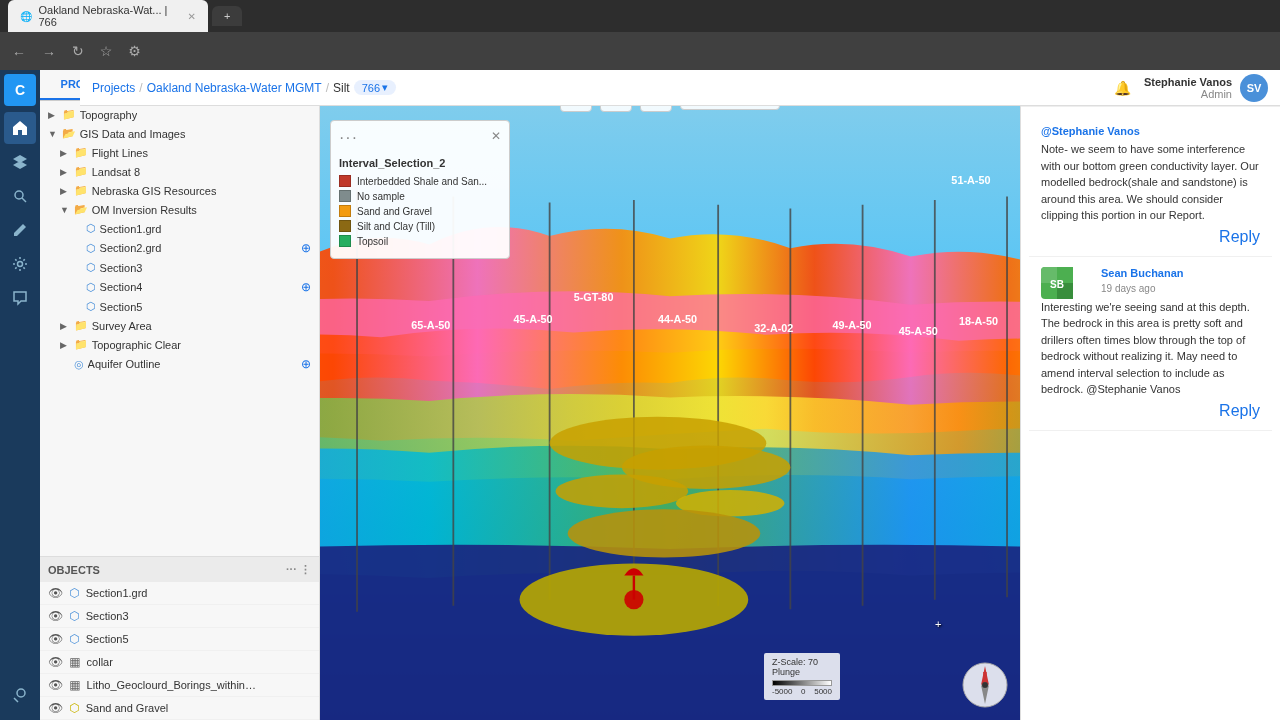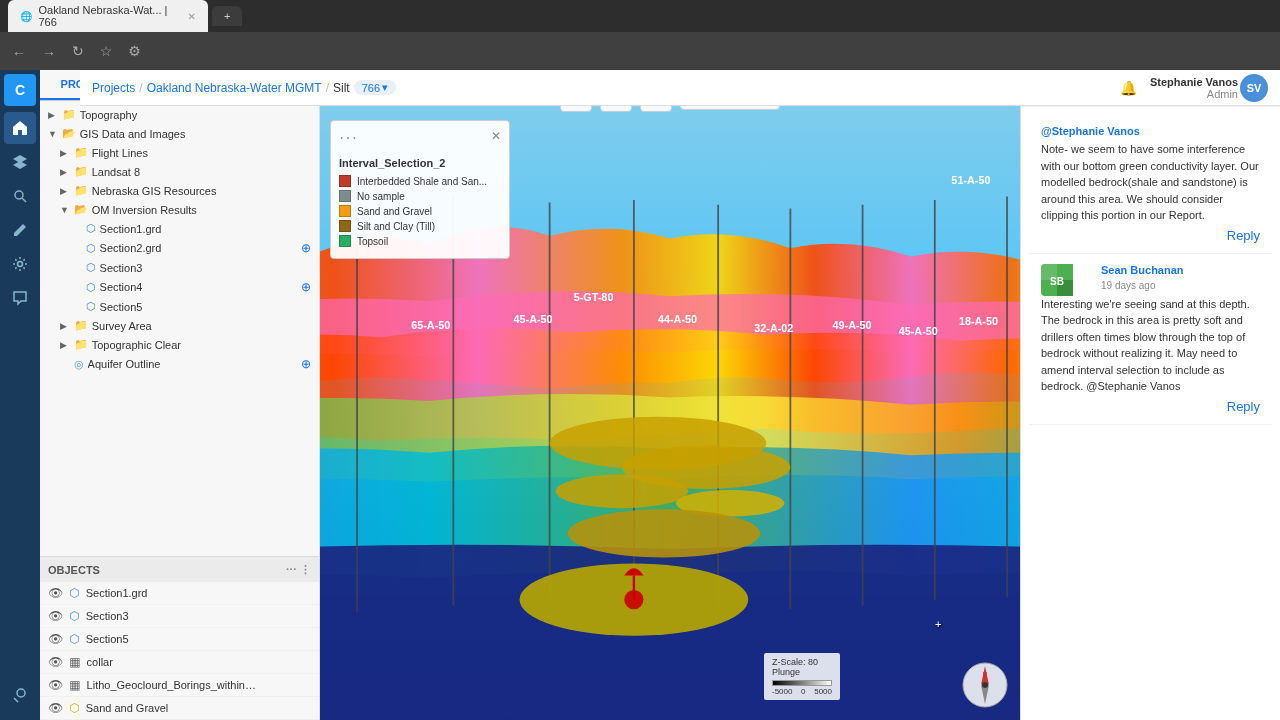--- a/index.html
+++ b/index.html
@@ -80,33 +80,33 @@
     .comments-header { padding: 10px 12px; border-bottom: 1px solid #eee; display: flex; justify-content: space-between; align-items: center; background: #fafafa; }
     .comments-title { font-size: 12px; font-weight: 700; color: #333; letter-spacing: 0.5px; }
     .comments-close { color: #888; cursor: pointer; font-size: 14px; }
     .comments-body { flex: 1; overflow-y: auto; padding: 8px; }
     .comment-item { padding: 10px 12px; border-bottom: 1px solid #f0f0f0; }
     .comment-author { font-size: 11px; font-weight: 600; color: #1a73e8; margin-bottom: 4px; }
     .comment-meta { font-size: 10px; color: #888; margin-bottom: 4px; display: flex; align-items: center; gap: 8px; }
     .comment-avatar { width: 52px; height: 32px; border-radius: 4px; overflow: hidden; margin-right: 8px; flex-shrink: 0; }
     .comment-row { display: flex; align-items: flex-start; }
     .comment-text { font-size: 11px; color: #333; line-height: 1.5; }
-    .reply-link { font-size: 13px; color: #1a73e8; cursor: pointer; margin-top: 4px; text-align: right; }
+    .reply-link { font-size: 16px; color: #1a73e8; cursor: pointer; margin-top: 4px; text-align: right; }
     .add-comment-row { padding: 10px 12px; border-top: 1px solid #eee; display: flex; align-items: center; gap: 8px; color: #1a73e8; cursor: pointer; font-size: 11px; }
 
     
     .app-header { position: absolute; top: 0; left: 40px; right: 0; height: 36px; background: white; border-bottom: 1px solid #ddd; display: flex; align-items: center; padding: 0 12px; gap: 8px; z-index: 30; }
     .breadcrumb { display: flex; align-items: center; gap: 4px; font-size: 12px; color: #555; }
     .breadcrumb-sep { color: #bbb; }
     .breadcrumb-link { color: #1a73e8; cursor: pointer; }
     .breadcrumb-current { color: #333; font-weight: 500; }
     .version-badge { background: #e8f0fe; color: #1a73e8; border-radius: 12px; padding: 1px 8px; font-size: 11px; cursor: pointer; display: flex; align-items: center; gap: 2px; }
     .header-right { margin-left: auto; display: flex; align-items: center; gap: 12px; }
     .header-icon-btn { color: #555; cursor: pointer; font-size: 14px; }
-    .user-info { display: flex; align-items: center; gap: 2px; font-size: 11px; }
+    .user-info { display: flex; align-items: center; gap: 8px; font-size: 11px; }
     .user-name { font-weight: 600; color: #333; }
     .user-role { color: #888; }
     .user-avatar { width: 28px; height: 28px; border-radius: 50%; background: #4a90d9; color: white; display: flex; align-items: center; justify-content: center; font-size: 11px; font-weight: 600; }
 
     
     ::-webkit-scrollbar { width: 4px; height: 4px; }
     ::-webkit-scrollbar-track { background: #f1f1f1; }
     ::-webkit-scrollbar-thumb { background: #bbb; border-radius: 2px; }
     .panel-content { display: flex; flex: 1; overflow: hidden; }
   </style>
@@ -495,21 +495,21 @@
           <div class="legend-item">
             <div class="legend-color" style="background:#27ae60;"></div>
             <span class="legend-text">Topsoil</span>
           </div>
           <div style="position:absolute; top:8px; right:8px;">
             <span class="legend-close">✕</span>
           </div>
         </div>
 
         <div class="scale-bar">
-          <div style="font-size:9px;">Z-Scale: 80</div>
+          <div style="font-size:9px;">Z-Scale: 70</div>
           <div style="font-size:9px;">Plunge</div>
           <div style="display:flex; align-items:center; gap:4px; margin-top:3px;">
             <div style="width:60px; height:6px; background: linear-gradient(to right, #000, #fff); border:1px solid #999;"></div>
           </div>
           <div style="display:flex; justify-content:space-between; font-size:8px; margin-top:1px;">
             <span>-5000</span>
               <span>0</span>
               <span>5000</span>
           </div>
         </div>

